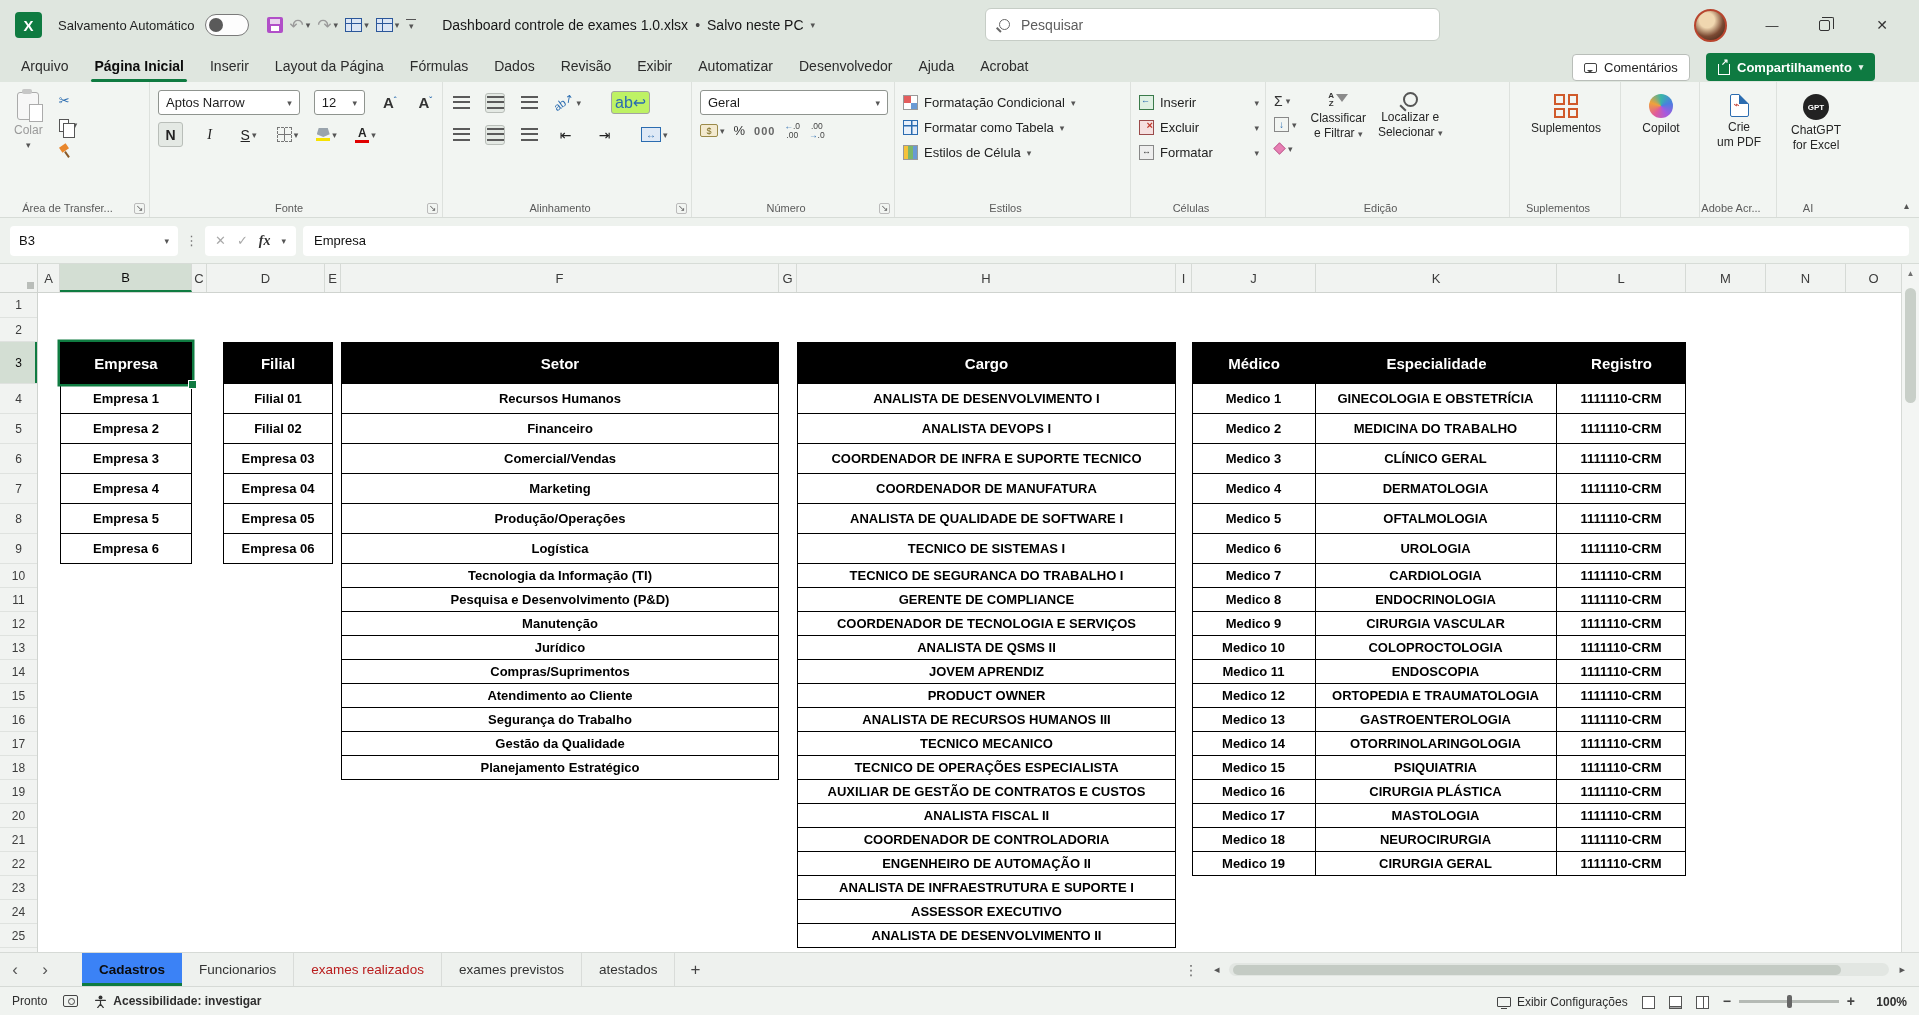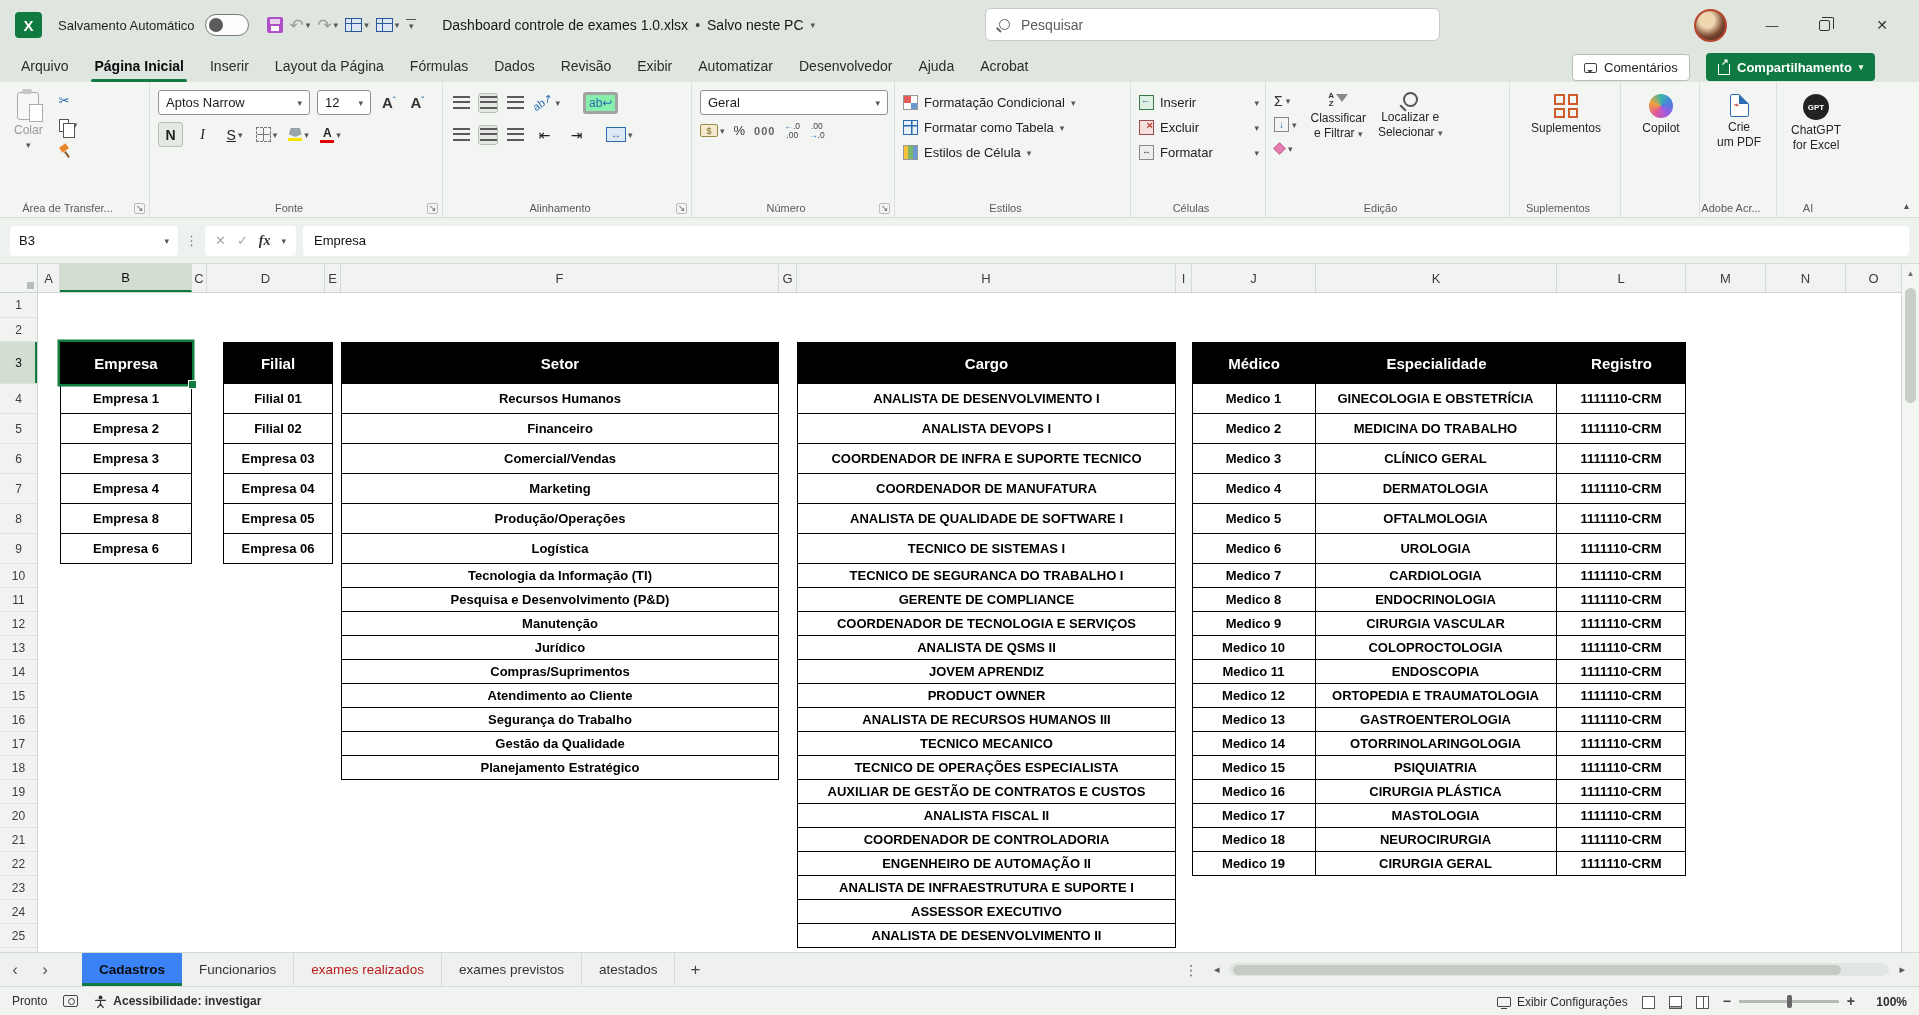--- a/index.html
+++ b/index.html
@@ -59,36 +59,36 @@
 .clipico{width:22px;height:28px;border:1.5px solid #ababab;border-radius:3px;position:relative;background:#f7f7f7}
 .clipico::before{content:"";position:absolute;left:4px;top:-4px;width:10px;height:5px;background:#c7c7c7;border-radius:2px}
 .clipico::after{content:"";position:absolute;right:-5px;bottom:-3px;width:12px;height:16px;background:#fff;border:1.2px solid #ababab}
 .minicol{display:flex;flex-direction:column;gap:5px;margin-left:10px;font-size:13px;color:#444}
 .mrowi{display:flex;align-items:center;gap:4px;height:20px}
 .copyic{width:10px;height:13px;border:1.2px solid #555;background:#fff;position:relative}
 .copyic::after{content:"";position:absolute;left:3px;top:3px;width:10px;height:13px;border:1.2px solid #555;background:#fff}
 .brushic{width:13px;height:13px;position:relative}
 .brushic::before{content:"";position:absolute;left:1px;top:1px;width:8px;height:6px;background:#e8862c;transform:rotate(-35deg)}
 .brushic::after{content:"";position:absolute;left:7px;top:7px;width:2px;height:7px;background:#8a5a2a;transform:rotate(-35deg)}
-.frow{display:flex;align-items:center;gap:7px;margin-bottom:7px}
+.frow{display:flex;align-items:center;gap:14px;margin-bottom:7px}
 .combo{height:25px;border:1px solid #8f948f;border-radius:3px;background:#fff;display:flex;align-items:center;justify-content:space-between;padding:0 7px;font-size:13px;color:#1c1c1c}
 .fname{width:152px}.fsize{width:54px}
 .abtn{font-size:15px;color:#333;position:relative;padding:0 4px;font-weight:600}
 .abtn sup{font-size:8px;color:#2b6cb0}
 .sbtn{min-width:25px;height:25px;display:flex;align-items:center;justify-content:center;font-size:14px;color:#222;gap:2px;border-radius:3px}
 .boxed{background:#e4e9e4;border:1px solid #b9beb9}
 .ital{font-style:italic;font-family:"Liberation Serif",serif}
 .unders{text-decoration:underline}
 .colorbar{display:flex;flex-direction:column;align-items:center;line-height:1}
 .colorbar .bar{width:14px;height:3px;margin-top:1px}
 .bdrico{width:15px;height:15px;border:1px dashed #777;background:linear-gradient(#777 0 0) center/100% 1px no-repeat,linear-gradient(#777 0 0) center/1px 100% no-repeat}
 .bucket{width:13px;height:9px;background:#9aa4ad;clip-path:polygon(15% 0,85% 0,100% 70%,50% 100%,0 70%)}
 .lic{width:17px;height:13px;background:repeating-linear-gradient(#5a5a5a 0 2px,transparent 2px 5.5px)}
 .licw{width:20px;height:20px;display:grid;place-items:center;border-radius:3px}
-.wrapbox{font-size:12px;color:#2b6cb0;border:3px solid #a3a3a3;background:#86efac;border-radius:3px;padding:1px 3px}
+.wrapbox{font-size:16px;color:#2b6cb0;border:1px solid #a3a3a3;background:#bef264;border-radius:3px;padding:1px 3px}
 .mergebox{width:20px;height:15px;border:1px solid #2b6cb0;background:#dfe9f6;display:grid;place-items:center;font-size:10px;color:#2b6cb0}
 .numrow{display:flex;align-items:center;gap:9px;font-size:13px;color:#333}
 .curr{width:18px;height:13px;border:1px solid #9a8a4a;border-radius:2px;background:#f3ead0;display:grid;place-items:center;font-size:9px;color:#7a6a20}
 .k000{font-size:11px;letter-spacing:1px;color:#666;font-weight:600}
 .decs{font-size:8.5px;color:#444;line-height:1.05;text-align:center}
 .decs b{color:#2b6cb0}
 .stylerow{display:flex;align-items:center;gap:6px;height:25px;font-size:13px;color:#222;white-space:nowrap}
 .ic14{width:15px;height:15px;flex:none;border:1px solid #999;display:grid;grid-template-columns:1fr 1fr;grid-template-rows:1fr 1fr;overflow:hidden}
 .ic14 i:nth-child(1){background:#e35d5d}.ic14 i:nth-child(2){background:#fff}
 .ic14 i:nth-child(3){background:#fff}.ic14 i:nth-child(4){background:#6a9ad4}
@@ -610,21 +610,21 @@
   <div class="gridbody">
 
     <div class="xtable w-emp">
       <div class="xhead selcell">Empresa</div>
       <div class="xrows">
 
       <div class="xrow">Empresa 1</div>
           <div class="xrow">Empresa 2</div>
           <div class="xrow">Empresa 3</div>
           <div class="xrow">Empresa 4</div>
-          <div class="xrow">Empresa 8</div>
+          <div class="xrow">Empresa 5</div>
           <div class="xrow">Empresa 6</div>
         </div>
     </div>
 
     <div class="xtable w-fil">
       <div class="xhead">Filial</div>
       <div class="xrows">
 
       <div class="xrow">Filial 01</div>
           <div class="xrow">Filial 02</div>

